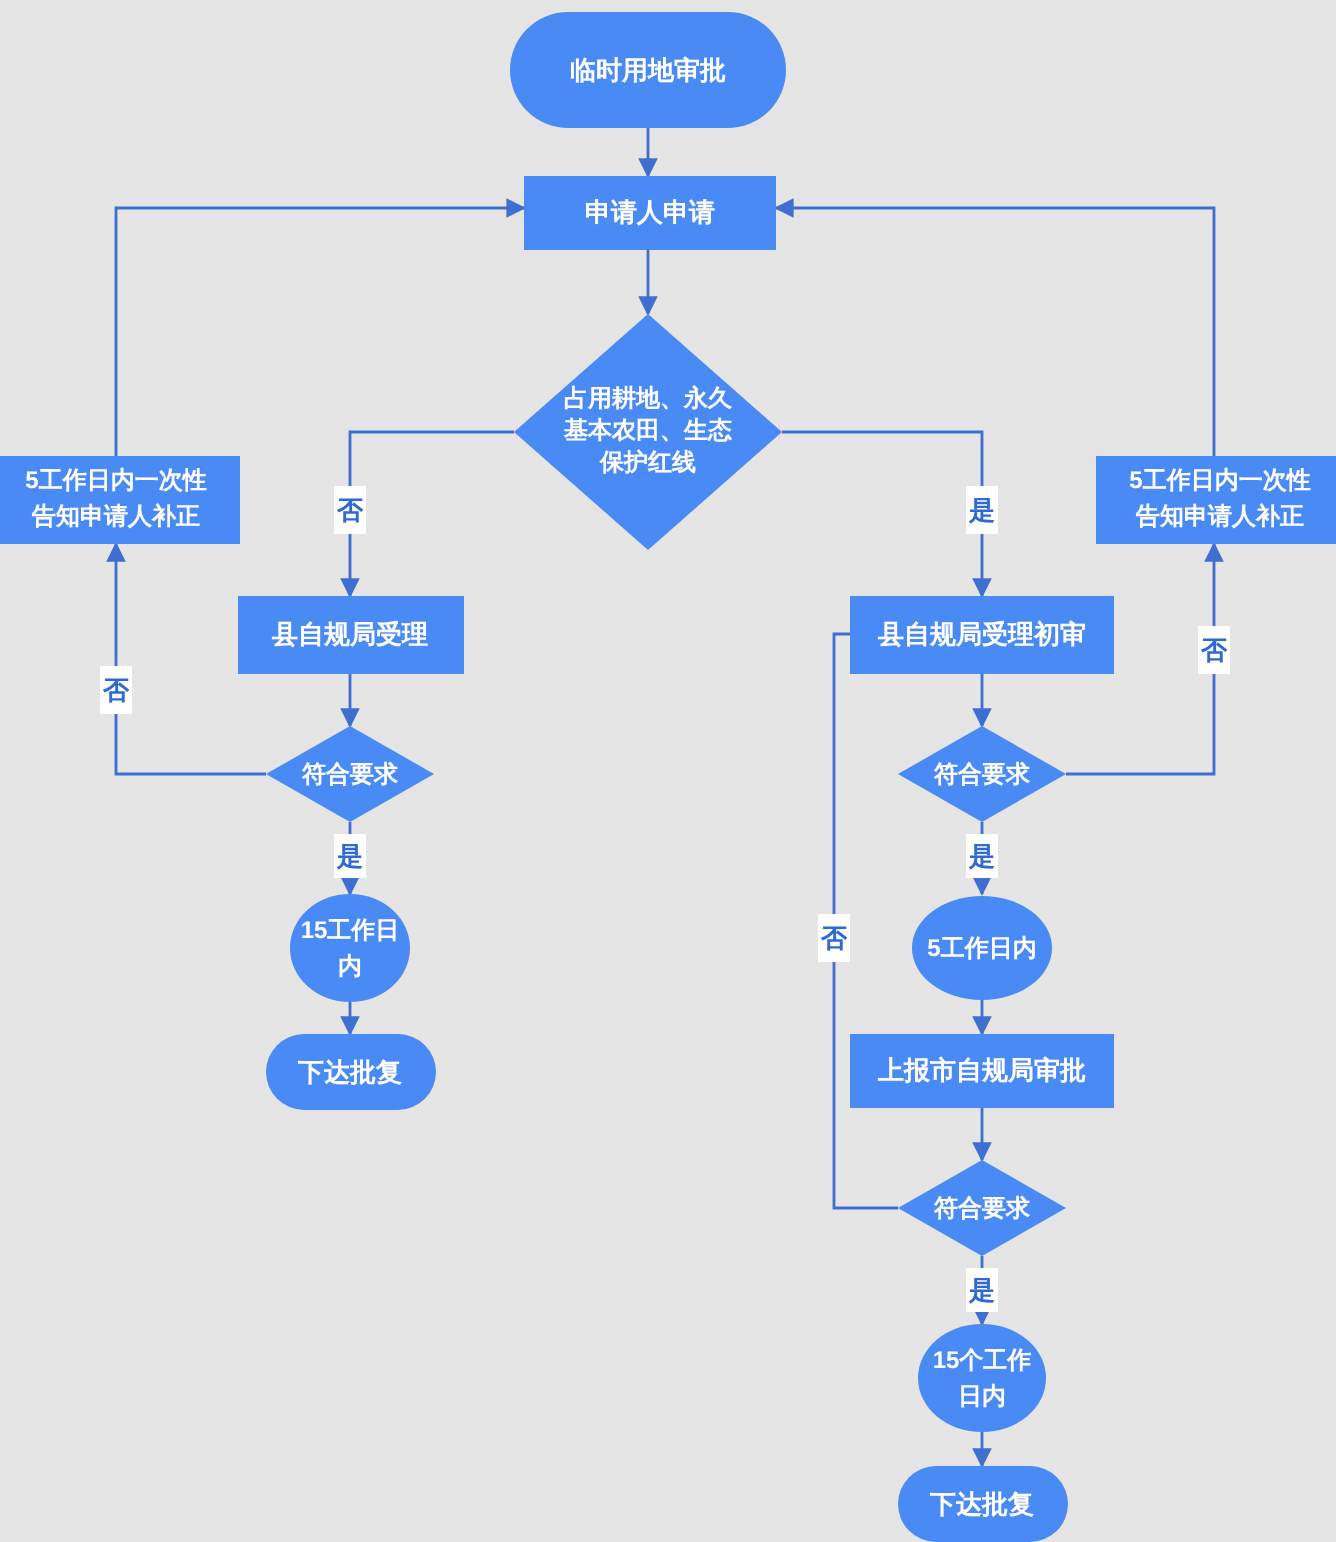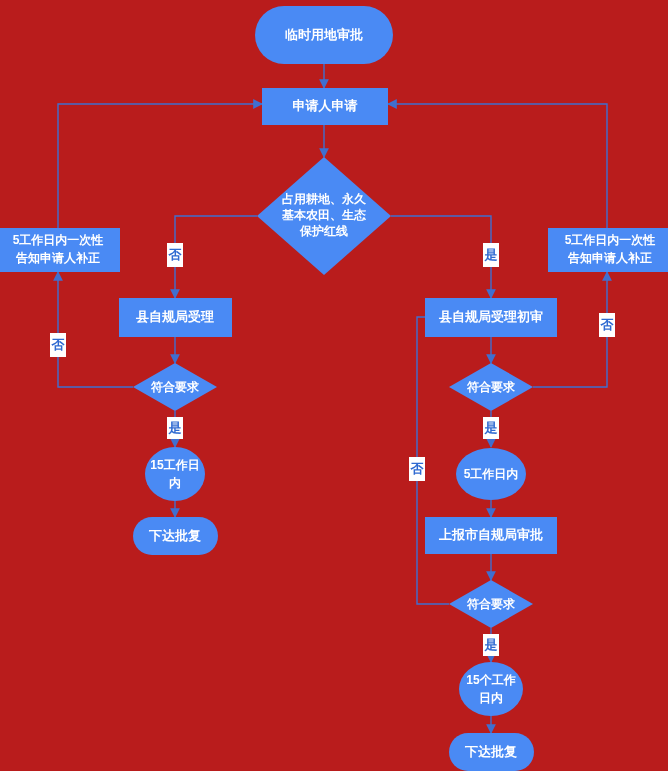--- a/index.html
+++ b/index.html
@@ -10,21 +10,21 @@
   body {
     width: 668px;
     height: 771px;
     overflow: hidden;
     font-family: "Liberation Sans", "DejaVu Sans", sans-serif;
   }
   #flow-root {
     position: relative;
     width: 668px;
     height: 771px;
-    background: #b91c1c;
+    background: #e5e5e5;
   }
   svg#flow-svg {
     position: absolute;
     top: 0;
     left: 0;
     width: 668px;
     height: 771px;
     display: block;
   }
   .node-shape {

